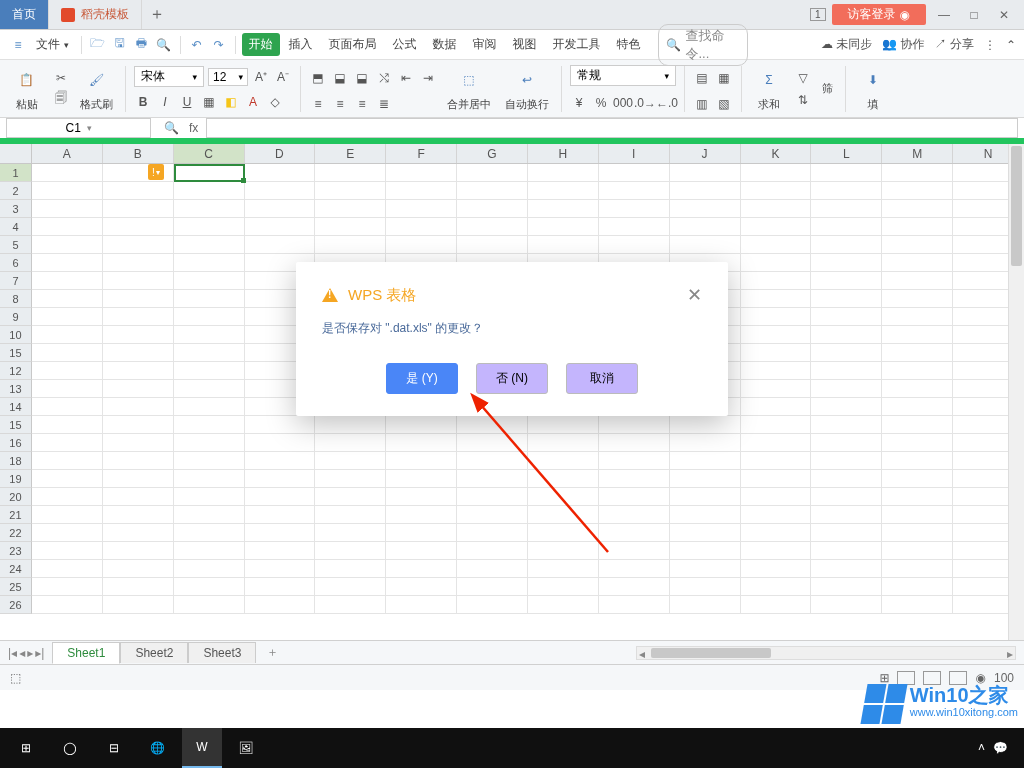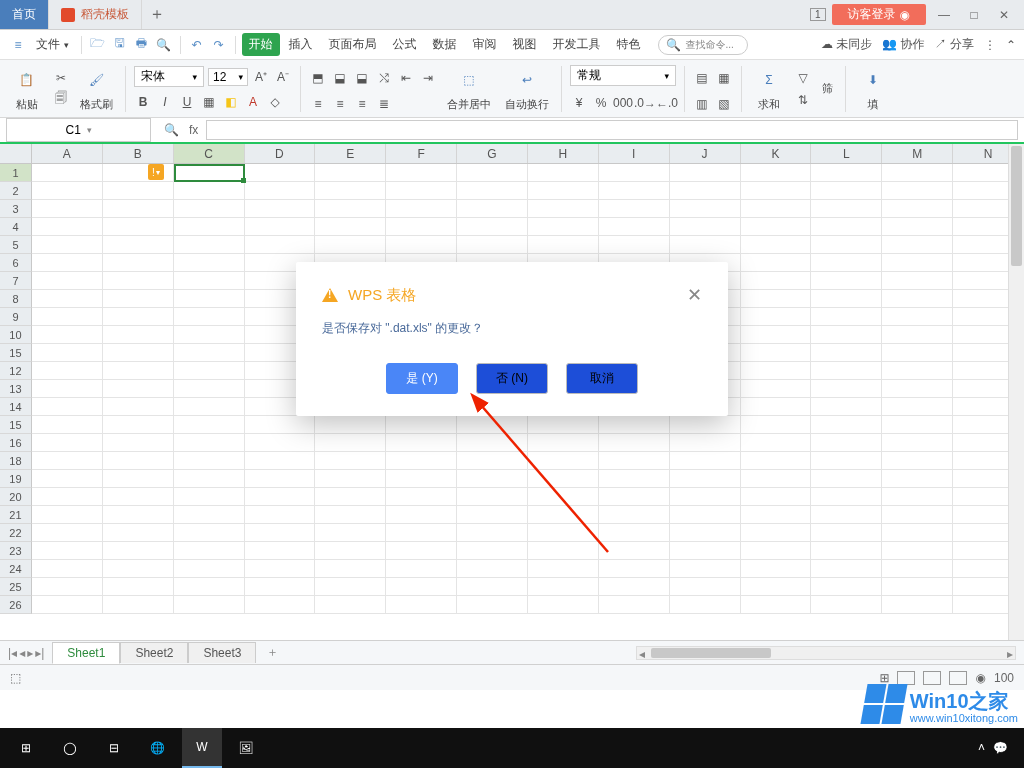--- a/index.html
+++ b/index.html
@@ -26,21 +26,21 @@
 .toolbar{height:58px;background:#f5f7f9;border-bottom:1px solid #d8d8d8;display:flex;align-items:center;padding:2px 8px;gap:6px}
 .tb-group{display:flex;flex-direction:column;align-items:center;gap:2px;padding:0 4px}
 .tb-big{width:30px;height:30px;display:flex;align-items:center;justify-content:center;color:#4a7ebb}
 .tb-label{font-size:11px;color:#444}
 .tb-sep{width:1px;height:46px;background:#dcdcdc;margin:0 2px}
 .font-row{display:flex;align-items:center;gap:4px}
 .font-box{border:1px solid #ccc;background:#fff;padding:1px 6px;min-width:70px;display:flex;align-items:center;justify-content:space-between}
 .size-box{border:1px solid #ccc;background:#fff;padding:1px 4px;width:40px;display:flex;align-items:center;justify-content:space-between}
 .mini-btn{width:18px;height:18px;display:flex;align-items:center;justify-content:center;color:#555;cursor:pointer}
 .ico-row{display:flex;gap:4px;margin-top:4px}
-.namebox-row{height:26px;display:flex;border-bottom:2px solid #22c55e;background:#fff}
+.namebox-row{height:26px;display:flex;border-bottom:6px solid #22c55e;background:#fff}
 .namebox{width:145px;border:1px solid #ccc;margin:0 6px;padding:2px 6px;text-align:center;display:flex;align-items:center;justify-content:center;gap:6px}
 .fx-area{display:flex;align-items:center;gap:8px;flex:1;padding:0 6px}
 .fx-input{flex:1;border:1px solid #ccc;height:20px;padding:0 4px;background:#fff}
 .grid-wrap{position:relative;height:496px;overflow:hidden;background:#fff}
 .col-headers{display:flex;height:20px;background:#e9edf0;border-bottom:1px solid #c8c8c8}
 .corner{width:32px;border-right:1px solid #c8c8c8;background:#e9edf0}
 .colh{width:71px;text-align:center;border-right:1px solid #d4d4d4;color:#555;line-height:20px}
 .colh.sel{background:#d2e3c8}
 .rows{position:relative}
 .row{display:flex;height:18px}
@@ -68,26 +68,26 @@
 .task-right{margin-left:auto;display:flex;align-items:center;gap:8px;color:#fff;padding-right:10px}
 
 .dialog{position:absolute;left:296px;top:262px;width:432px;background:#fff;box-shadow:0 8px 30px rgba(0,0,0,.25);border-radius:2px;padding:22px 26px}
 .dlg-head{display:flex;align-items:center;gap:10px;margin-bottom:14px}
 .dlg-warn{width:0;height:0;border-left:8px solid transparent;border-right:8px solid transparent;border-bottom:14px solid #f5a623;position:relative}
 .dlg-warn::after{content:"!";position:absolute;left:-2px;top:1px;color:#fff;font-size:10px;font-weight:bold}
 .dlg-title{color:#f5a623;font-size:15px;font-weight:500}
 .dlg-close{margin-left:auto;font-size:18px;color:#888;cursor:pointer}
 .dlg-msg{color:#4a6a9a;margin-bottom:26px}
 .dlg-btns{display:flex;justify-content:center;gap:18px}
-.dlg-btn{min-width:72px;padding:6px 14px;border:1px solid #bbb;background:#1d4ed8;border-radius:3px;cursor:pointer;text-align:center}
+.dlg-btn{min-width:72px;padding:6px 14px;border:1px solid #bbb;background:#c4b5fd;border-radius:3px;cursor:pointer;text-align:center}
 .dlg-btn.primary{background:#4a86f7;color:#fff;border-color:#4a86f7}
 
 .arrow{position:absolute;left:468px;top:392px;width:160px;height:170px;pointer-events:none}
 
-.watermark{position:absolute;right:6px;bottom:44px;display:flex;align-items:flex-end;gap:6px}
+.watermark{position:absolute;right:6px;bottom:44px;display:flex;align-items:flex-start;gap:6px}
 .win-logo{width:40px;height:40px;display:grid;grid-template:1fr 1fr/1fr 1fr;gap:2px;transform:skewX(-10deg)}
 .win-logo span{background:#2e8be8}
 .wm-text{display:flex;flex-direction:column;line-height:1.1}
 .wm-big{font-size:20px;font-weight:600;color:#2e8be8}
 .wm-small{font-size:11px;color:#2e8be8}
 svg{display:block}
 </style>
 </head>
 <body>
 
@@ -131,21 +131,21 @@
   <span class="ribbon-tab">插入</span>
   <span class="ribbon-tab">页面布局</span>
   <span class="ribbon-tab">公式</span>
   <span class="ribbon-tab">数据</span>
   <span class="ribbon-tab">审阅</span>
   <span class="ribbon-tab">视图</span>
   <span class="ribbon-tab">开发工具</span>
   <span class="ribbon-tab">特色</span>
   <span class="search-box">
     <span>🔍</span>
-    <span style="font-size:10px">查找命令...</span>
+    <span style="font-size:13px">查找命令...</span>
   </span>
   <div class="menu-right">
     <span>☁ <span>未同步</span></span>
     <span>👥 <span>协作</span></span>
     <span>↗ <span>分享</span></span>
     <span>⋮</span>
     <span>⌃</span>
   </div>
 </div>
 

